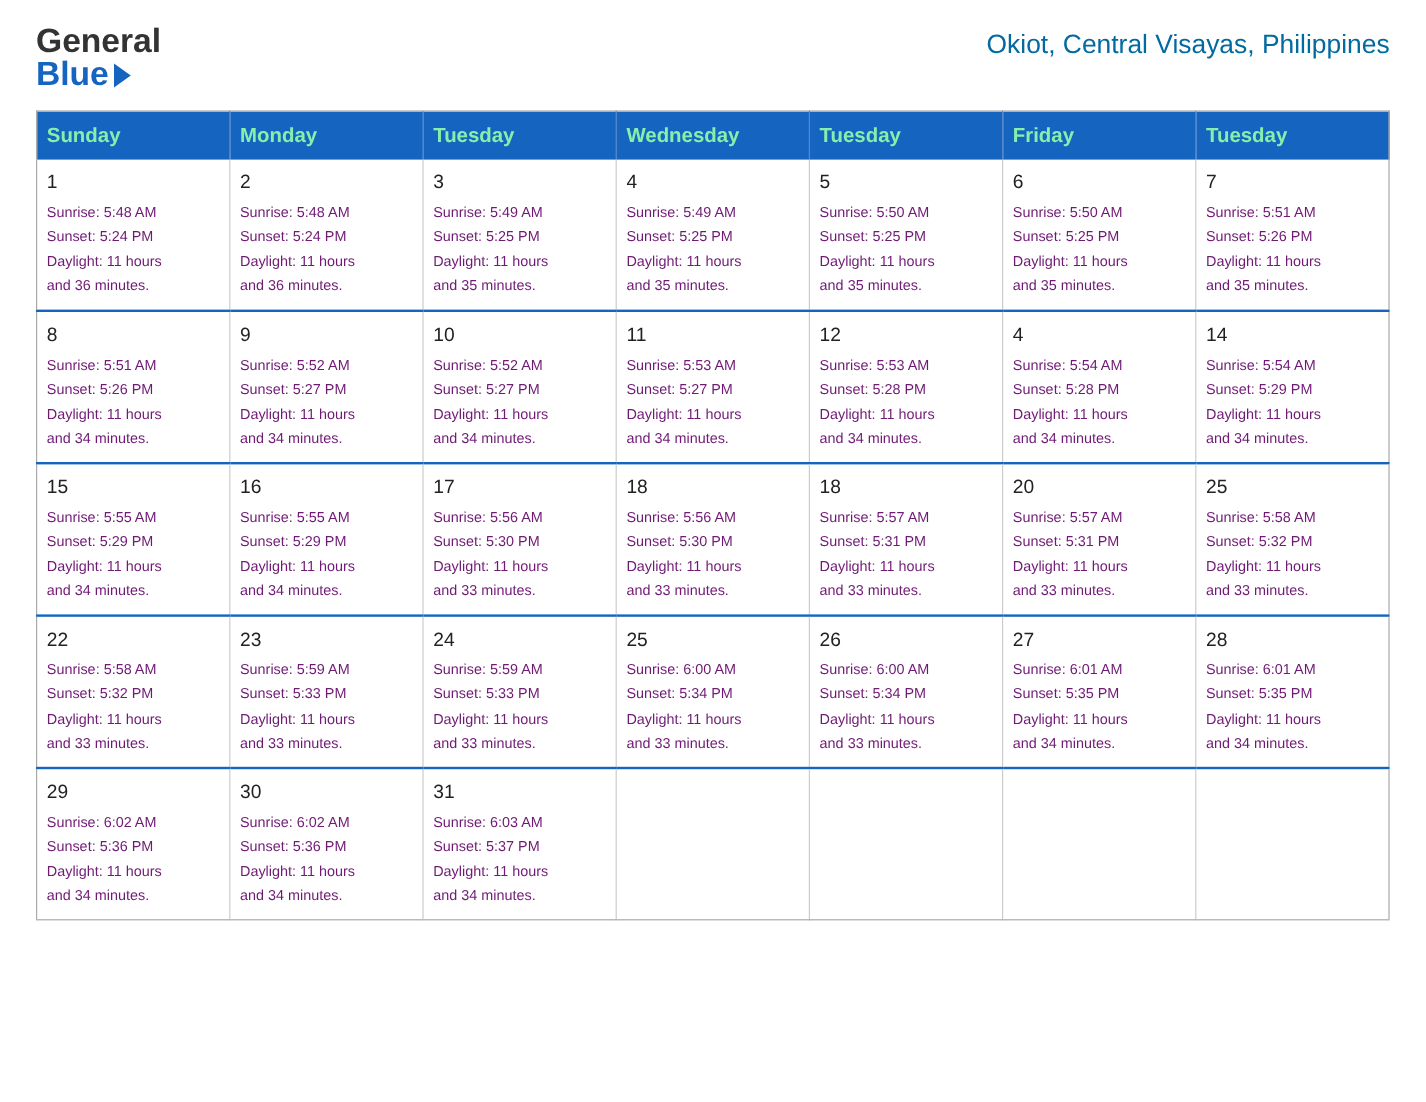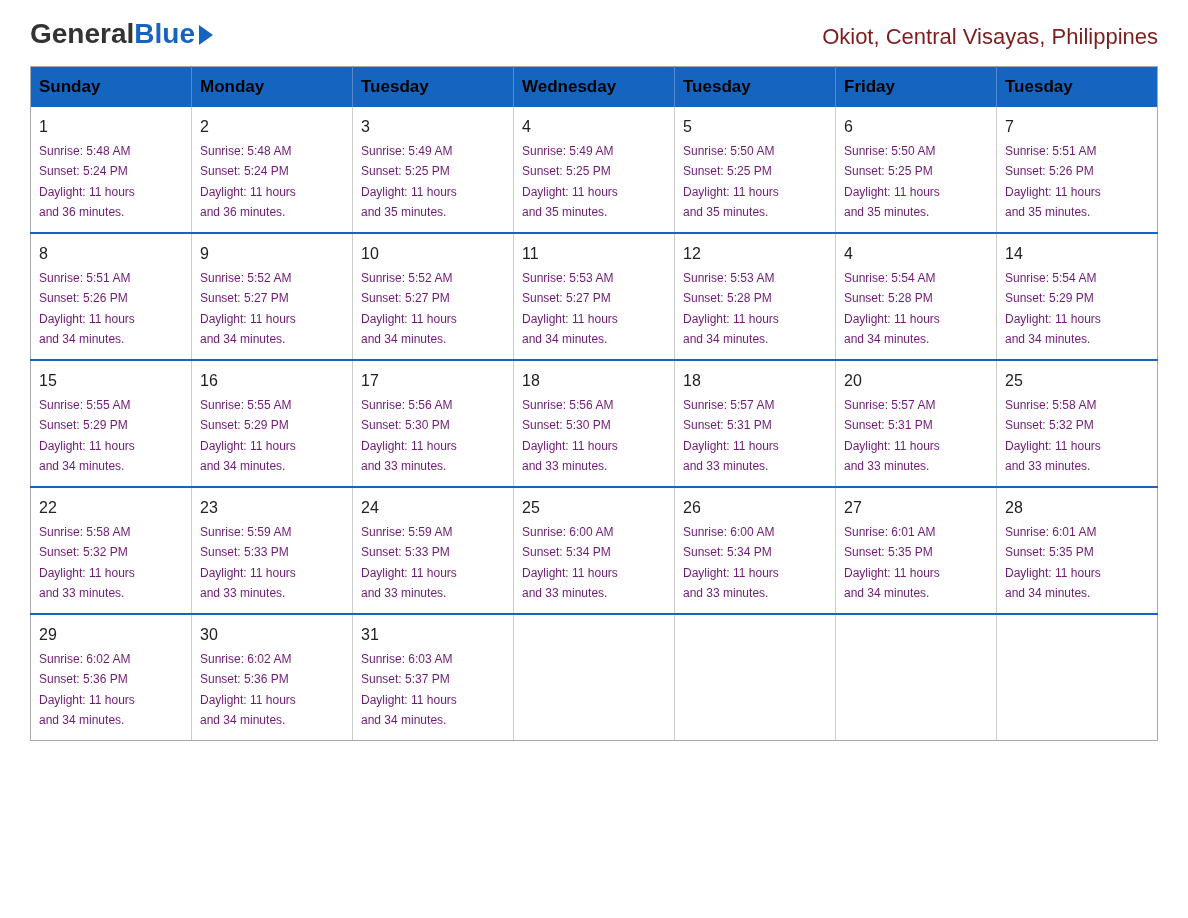--- a/index.html
+++ b/index.html
@@ -12,21 +12,21 @@
       padding: 20px 30px 30px 30px;
     }
     .header {
       display: flex;
       justify-content: space-between;
       align-items: flex-start;
       margin-bottom: 16px;
     }
     .logo {
       display: flex;
-      flex-direction: row;
+      flex-direction: column;
       align-items: flex-start;
     }
     .logo-general {
       font-size: 28px;
       font-weight: bold;
       color: #333;
       line-height: 1;
     }
     .logo-blue {
       font-size: 28px;
@@ -49,31 +49,31 @@
       text-align: right;
     }
     .title-block h1 {
       font-size: 52px;
       font-weight: 400;
       color: #222;
       line-height: 1.1;
     }
     .title-block .subtitle {
       font-size: 22px;
-      color: #7f1d1d;
+      color: #0369a1;
       margin-top: 4px;
     }
     .calendar {
       width: 100%;
       border-collapse: collapse;
       border: 1px solid #aaa;
     }
     .calendar thead th {
       background: #1565c0;
-      color: #000000;
+      color: #86efac;
       font-size: 17px;
       font-weight: 600;
       padding: 10px 8px;
       text-align: left;
       border-right: 1px solid #5588cc;
     }
     .calendar thead th:last-child {
       border-right: none;
     }
     .calendar tbody td {

